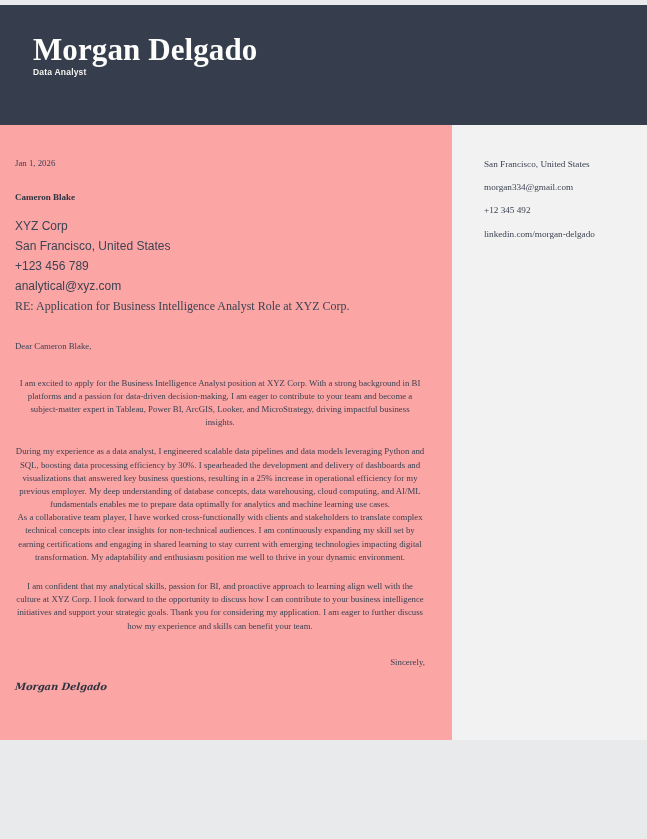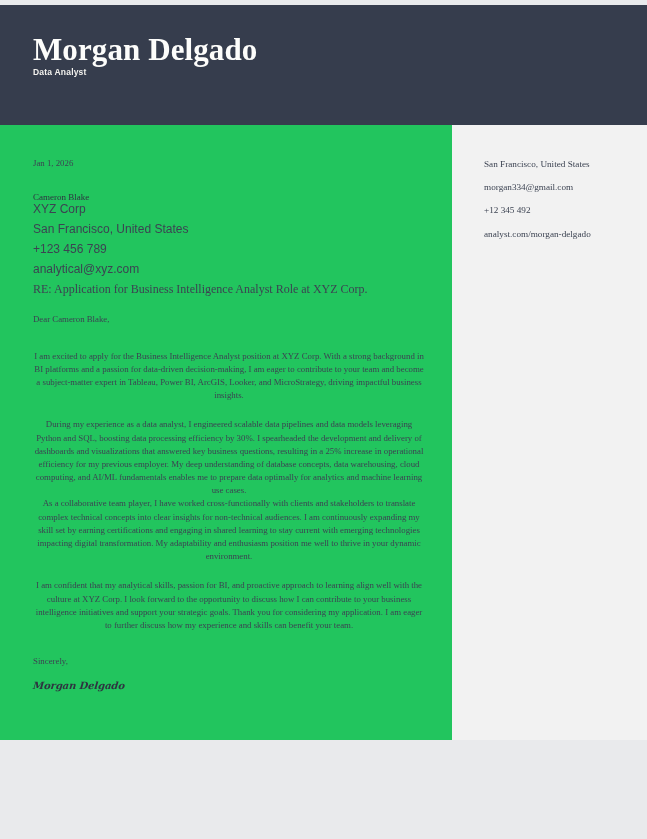--- a/index.html
+++ b/index.html
@@ -73,56 +73,56 @@
     margin-bottom: 14px;
     white-space: nowrap;
   }
   
   .main {
     position: absolute;
     top: 125px;
     left: 0;
     width: 452px;
     height: 714px;
-    background: #22c55e;
-    box-sizing: border-box;
-    padding: 34px 27px 0 33px;
+    background: #fca5a5;
+    box-sizing: border-box;
+    padding: 34px 27px 0 15px;
   }
   .date {
     font-family: "Liberation Serif", serif;
     font-size: 8.8px;
     color: #3c4352;
     line-height: 1.0;
   }
   .recipient {
     margin-top: 25px;
   }
   .recipient .rname {
     font-family: "Liberation Serif", serif;
     font-size: 9px;
-    font-weight: 400;
+    font-weight: 700;
     color: #2e3440;
     line-height: 1.0;
-    margin-bottom: 1px;
+    margin-bottom: 18px;
   }
   .recipient .rline {
     font-family: Liberation Sans, sans-serif;
     font-size: 12px;
     color: #3c4352;
     line-height: 1.0;
     margin-bottom: 8px;
   }
   .subject {
     font-family: "Liberation Serif", serif;
     font-size: 12px;
     color: #3c4352;
     line-height: 1.0;
   }
   .salutation {
-    margin-top: 20px;
+    margin-top: 30px;
     font-family: "Liberation Serif", serif;
     font-size: 8.8px;
     color: #3c4352;
     line-height: 1.0;
   }
   .body-block {
     margin-top: 26px;
   }
   .para {
     font-family: "Liberation Serif", serif;
@@ -134,20 +134,21 @@
   }
   .para.tight {
     margin-bottom: 0;
   }
   .closing {
     margin-top: 25px;
     font-family: "Liberation Serif", serif;
     font-size: 8.8px;
     color: #3c4352;
     line-height: 1.0;
+    text-align: right;
   }
   .signature {
     margin-top: 15px;
     font-family: "DejaVu Serif", serif;
     font-size: 10px;
     font-style: italic;
     font-weight: 600;
     color: #2e3440;
     line-height: 1.0;
     transform: skewX(-6deg);
@@ -165,21 +166,21 @@
 
   <div class="header">
     <div class="hdr-name">Morgan Delgado</div>
     <div class="hdr-title">Data Analyst</div>
   </div>
 
   <div class="sidebar">
     <div class="side-line">San Francisco, United States</div>
     <div class="side-line">morgan334@gmail.com</div>
     <div class="side-line">+12 345 492</div>
-    <div class="side-line">analyst.com/morgan-delgado</div>
+    <div class="side-line">linkedin.com/morgan-delgado</div>
   </div>
 
   <div class="main">
 
     <div class="date">Jan 1, 2026</div>
 
     <div class="recipient">
       <div class="rname">Cameron Blake</div>
       <div class="rline">XYZ Corp</div>
       <div class="rline">San Francisco, United States</div>

